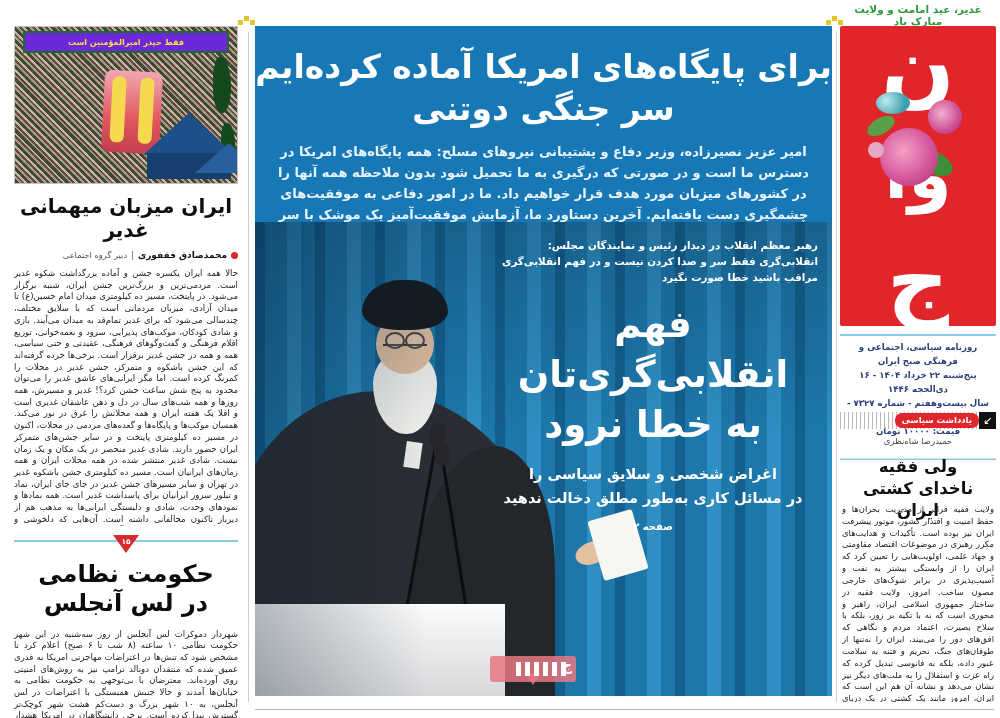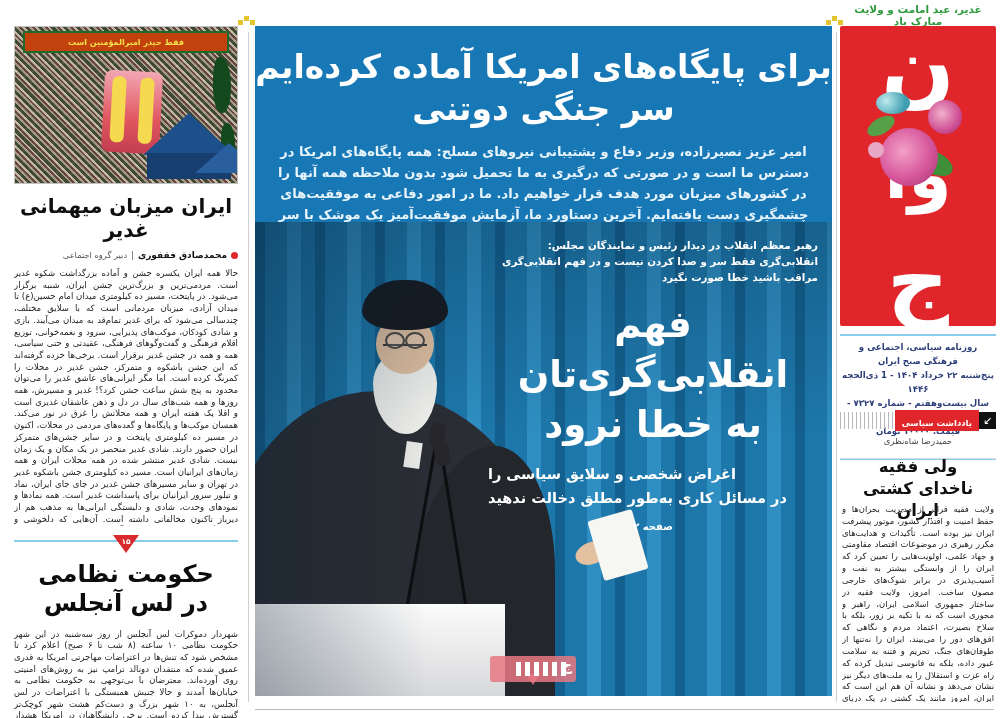--- a/index.html
+++ b/index.html
@@ -33,21 +33,21 @@
   .fl-bud   { width:16px; height:16px; left:2px; top:58px; background:#e7a8c6; }
 
   .masthead-info { position:absolute; top:334px; right:4px; width:156px; text-align:center;
                    border-top:2px solid #86cdec; border-bottom:2px solid #86cdec; padding:5px 1px 20px;
                    color:#2c3e7a; font-size:8.6px; font-weight:bold; line-height:1.62; }
 
   .note-row { position:absolute; top:412px; right:4px; width:156px; height:17px;
               background:repeating-linear-gradient(90deg,#b9b9b9 0 1px,transparent 1px 4px);
               display:flex; flex-direction:row; align-items:center; }
   .note-label { background:#e0262b; color:#fff; font-size:8.5px; font-weight:bold;
-                padding:8px 7px 3px; white-space:nowrap; }
+                padding:2px 7px 3px; white-space:nowrap;border-radius:7px; }
   .note-arrow { width:17px; height:17px; background:#111; color:#fff; font-size:11px;
                 display:flex; align-items:center; justify-content:center; }
   .note-author { position:absolute; top:436px; right:4px; width:156px; text-align:center;
                  font-size:8.5px; color:#444; padding-bottom:12px; border-bottom:1px solid #dcdcdc; }
   .note-title { position:absolute; top:456px; right:4px; width:156px; text-align:center;
                 font-size:16.5px; font-weight:bold; color:#101010; line-height:1.32; }
   .note-body { position:absolute; top:504px; right:6px; width:152px; height:198px; overflow:hidden;
                font-size:8.45px; line-height:1.4; text-align:justify; color:#1c1c1c; }
 
   
@@ -83,41 +83,41 @@
   .podium { position:absolute; left:0; bottom:0; width:250px; height:92px;
             background:linear-gradient(180deg,#fbfbfb,#d7d8da); border-top:2px solid #ffffff; }
   .hand { position:absolute; left:320px; bottom:132px; width:34px; height:22px; background:#e2c0a0;
           border-radius:50%; transform:rotate(-20deg); }
   .paper { position:absolute; left:340px; bottom:120px; width:46px; height:62px; background:#f6f6f2;
            transform:rotate(-16deg); border-radius:3px; }
 
   .photo-text { position:absolute; top:16px; right:14px; width:330px; text-align:right; color:#fff; z-index:3; }
   .ph-kicker { font-size:10.3px; font-weight:bold; line-height:1.55; }
   .ph-h { font-size:37px; font-weight:bold; line-height:1.35; margin-top:14px; text-align:center; }
-  .ph-deck { font-size:14.5px; font-weight:bold; line-height:1.7; margin-top:12px; text-align:left; }
+  .ph-deck { font-size:14.5px; font-weight:bold; line-height:1.7; margin-top:12px; text-align:center; }
   .ph-pageref { font-size:10px; font-weight:bold; margin-top:10px; text-align:center; }
 
   .badge { position:absolute; left:235px; bottom:14px; width:86px; height:26px; z-index:4;
            background:rgba(231,120,130,.85); border-radius:3px; }
   .badge::before { content:""; position:absolute; left:36px; bottom:-10px;
            border:7px solid transparent; border-top:11px solid rgba(231,120,130,.85); }
   .badge-bars { position:absolute; inset:6px 10px 6px 26px;
            background:repeating-linear-gradient(90deg,#fff 0 5px,transparent 5px 9px); }
   .badge-j { position:absolute; right:4px; top:0px; color:#fff; font-weight:bold; font-size:15px; }
 
   .bottom-rule { position:absolute; left:255px; right:6px; top:709px; height:1px; background:#b9b9b9; }
 
   
   .left-col { position:absolute; left:14px; top:26px; width:224px; }
   .crowd { position:relative; width:224px; height:158px; border:1px solid #c2c2c2; overflow:hidden;
            background:#8a8a74; }
   .crowd-noise { position:absolute; inset:0;
       background:repeating-linear-gradient(45deg, rgba(55,65,45,.85) 0 3px, rgba(170,160,140,.85) 3px 5px, rgba(95,60,60,.85) 5px 7px, rgba(205,195,175,.85) 7px 9px),
                  repeating-linear-gradient(-32deg, rgba(40,80,40,.45) 0 4px, rgba(225,215,195,.45) 4px 6px, rgba(150,50,60,.45) 6px 9px); }
-  .crowd-banner { position:absolute; top:4px; left:8px; right:8px; height:22px; background:#c2410c;
+  .crowd-banner { position:absolute; top:4px; left:8px; right:8px; height:22px; background:#6d28d9;
       border:2px solid #1d6b2a; display:flex; align-items:center; justify-content:center; z-index:3; }
   .crowd-banner span { color:#f3e04a; font-size:8px; font-weight:bold; white-space:nowrap; }
   .slide { position:absolute; left:88px; top:44px; width:58px; height:82px; z-index:2;
       background:linear-gradient(180deg,#f2a7b4,#e0565e 60%,#c23e50); border-radius:8px; transform:rotate(3deg); }
   .slide::before { content:""; position:absolute; left:8px; top:6px; width:14px; height:66px; background:#f5d94e; border-radius:6px; }
   .slide::after { content:""; position:absolute; right:8px; top:6px; width:14px; height:66px; background:#f5d94e; border-radius:6px; }
   .tent1 { position:absolute; left:128px; top:86px; z-index:3; width:0; height:0;
       border-left:46px solid transparent; border-right:46px solid transparent; border-bottom:42px solid #1d4f8a; }
   .tent1b { position:absolute; left:132px; top:126px; z-index:3; width:84px; height:26px; background:#163e6e; }
   .tent2 { position:absolute; left:180px; top:116px; z-index:4; width:0; height:0;
@@ -168,21 +168,21 @@
         <i class="fl-leaf1"></i>
         <i class="fl-leaf2"></i>
         <i class="fl-rose"></i>
         <i class="fl-rose2"></i>
         <i class="fl-bud"></i>
       </div>
     </div>
 
     <div class="masthead-info">
       <div>روزنامه سیاسی، اجتماعی و فرهنگی صبح ایران</div>
-      <div>پنج‌شنبه ۲۲ خرداد ۱۴۰۴ - 1 ذی‌الحجه ۱۴۴۶</div>
+      <div>پنج‌شنبه ۲۲ خرداد ۱۴۰۴ - ۱۶ ذی‌الحجه ۱۴۴۶</div>
       <div>سال بیست‌وهفتم - شماره ۷۳۲۷ - ۱۶ صفحه</div>
       <div>قیمت: ۱۰۰۰۰ تومان</div>
     </div>
 
     <div class="note-row">
       <div class="note-arrow">↙</div>
       <div class="note-label">یادداشت سیاسی</div>
     </div>
     <div class="note-author">حمیدرضا شاه‌نظری</div>
     <div class="note-title">

